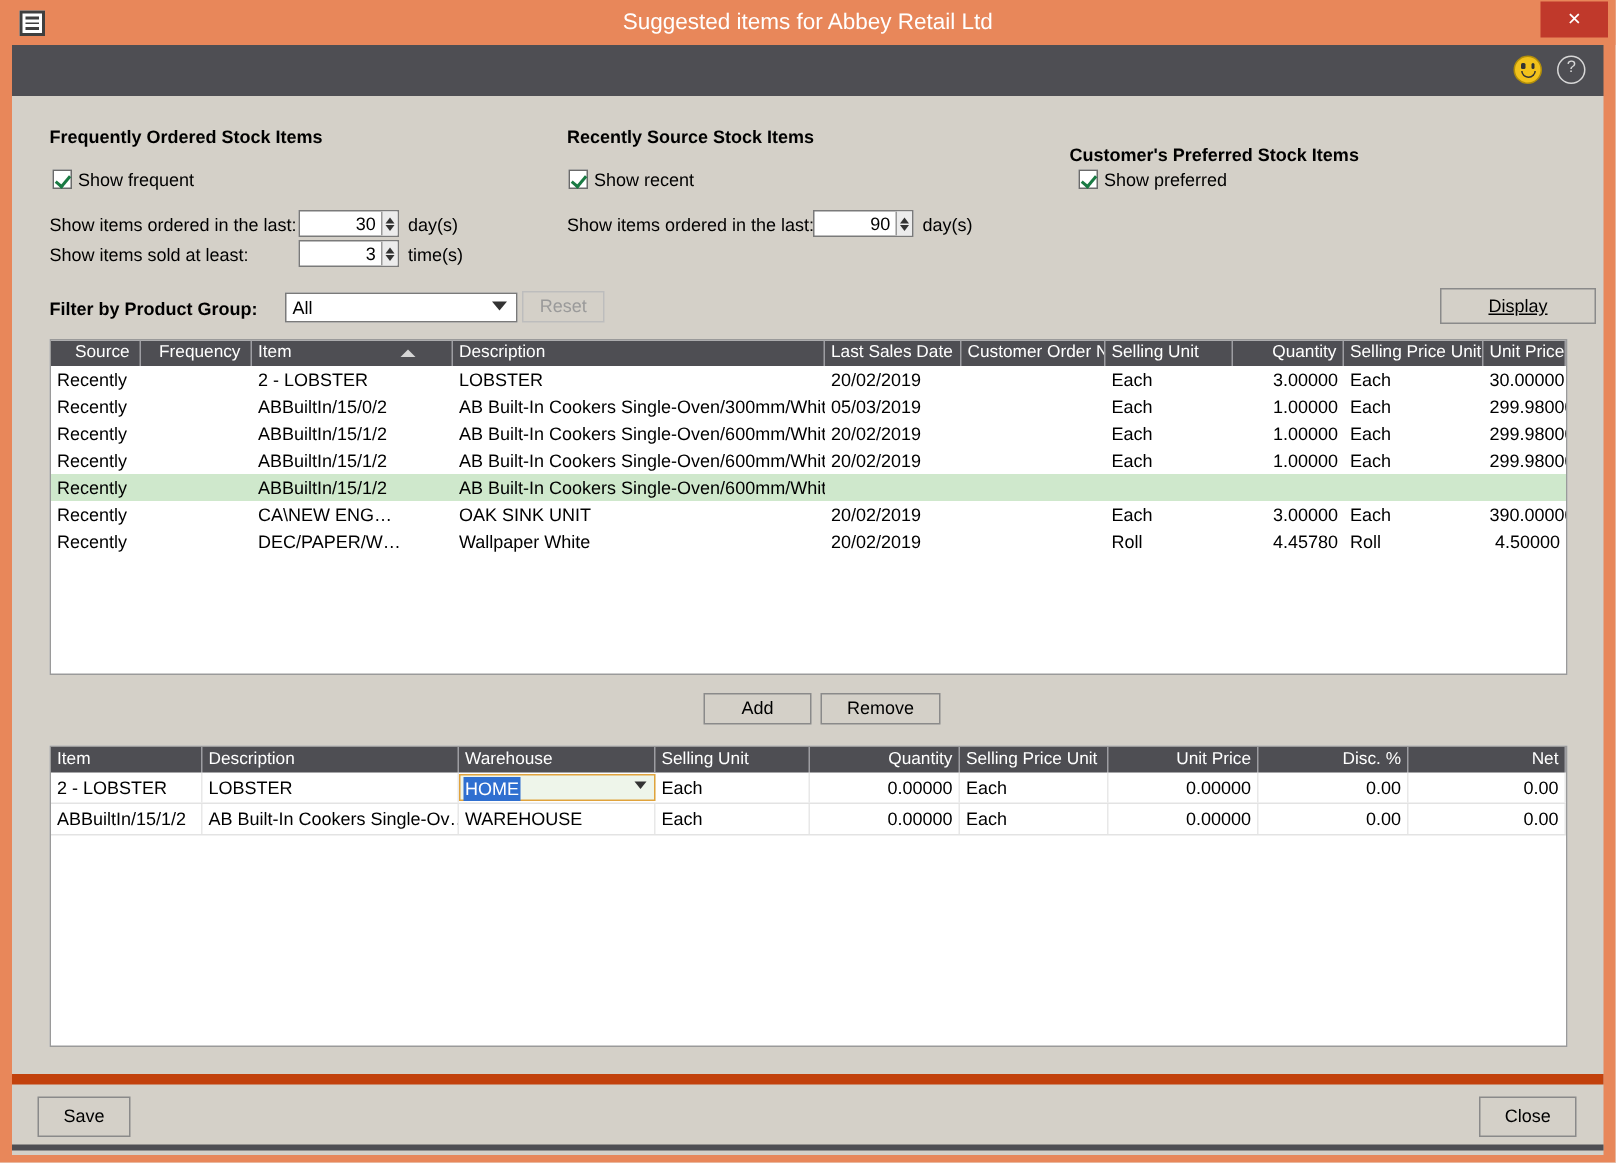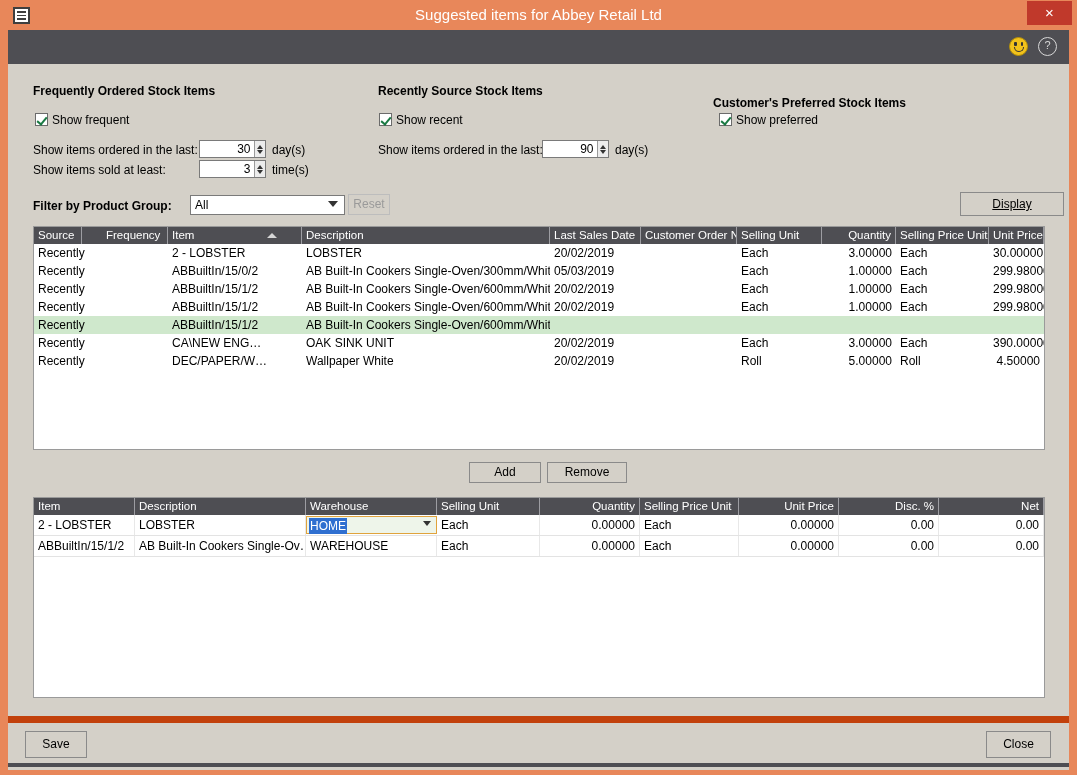--- a/index.html
+++ b/index.html
@@ -219,26 +219,26 @@
 
     <div class="grp-title" style="left:705px; top:32px;">Customer's Preferred Stock Items</div>
     <div class="chk" style="left:711px; top:49px;"></div>
     <div class="lbl" style="left:728px; top:49px;">Show preferred</div>
 
     <div class="grp-title" style="left:25px; top:135px;">Filter by Product Group:</div>
     <div class="sel" style="left:182px; top:131px; width:155px;">
       <span>All</span>
       <span class="caret"></span>
     </div>
-    <div class="btn disabled" style="left:340px; top:130px; width:42px; height:21px; line-height:19px;">Reset</div>
+    <div class="btn disabled" style="left:340px; top:130px; width:55px; height:21px; line-height:19px;">Reset</div>
     <div class="btn" style="left:952px; top:128px; width:104px; height:24px; line-height:22px;text-decoration:underline;">Display</div>
 
     <div class="grid" style="left:25px; top:162px; width:1012px; height:224px;">
       <div class="ghead">
-        <div class="hc" style="left:0px;   width:48px;">Source</div>
+        <div class="hc" style="left:12px;   width:48px;">Source</div>
         <div class="hc" style="left:68px;  width:66px;">Frequency</div>
         <div class="hc" style="left:134px; width:134px;">Item</div>
         <div class="sortarrow" style="left:233px; top:6px;"></div>
         <div class="hc" style="left:268px; width:248px;">Description</div>
         <div class="hc" style="left:516px; width:91px;">Last Sales Date</div>
         <div class="hc" style="left:607px; width:96px;">Customer Order No</div>
         <div class="hc" style="left:703px; width:85px;">Selling Unit</div>
         <div class="hc r" style="left:788px; width:74px;">Quantity</div>
         <div class="hc" style="left:862px; width:93px;">Selling Price Unit</div>
         <div class="hc r" style="left:955px; width:55px;">Unit Price</div>
@@ -317,21 +317,21 @@
             <div class="gc r" style="left: 955px; width: 55px;">390.00000</div>
           </div>
           <div class="grow">
             <div class="gc" style="left: 0px; width: 68px;">Recently</div>
             <div class="gc" style="left: 68px; width: 66px;"></div>
             <div class="gc" style="left: 134px; width: 134px;">DEC/PAPER/W…</div>
             <div class="gc" style="left: 268px; width: 248px;">Wallpaper White</div>
             <div class="gc" style="left: 516px; width: 91px;">20/02/2019</div>
             <div class="gc" style="left: 607px; width: 96px;"></div>
             <div class="gc" style="left: 703px; width: 85px;">Roll</div>
-            <div class="gc r" style="left: 788px; width: 74px;">5.00000</div>
+            <div class="gc r" style="left: 788px; width: 74px;">4.45780</div>
             <div class="gc" style="left: 862px; width: 93px;">Roll</div>
             <div class="gc r" style="left: 955px; width: 55px;">4.50000</div>
           </div>
         </div>
     </div>
 
     <div class="btn" style="left:461px; top:398px; width:72px; height:21px; line-height:19px;">Add</div>
     <div class="btn" style="left:539px; top:398px; width:80px; height:21px; line-height:19px;">Remove</div>
 
     <div class="grid" style="left:25px; top:433px; width:1012px; height:201px;">

